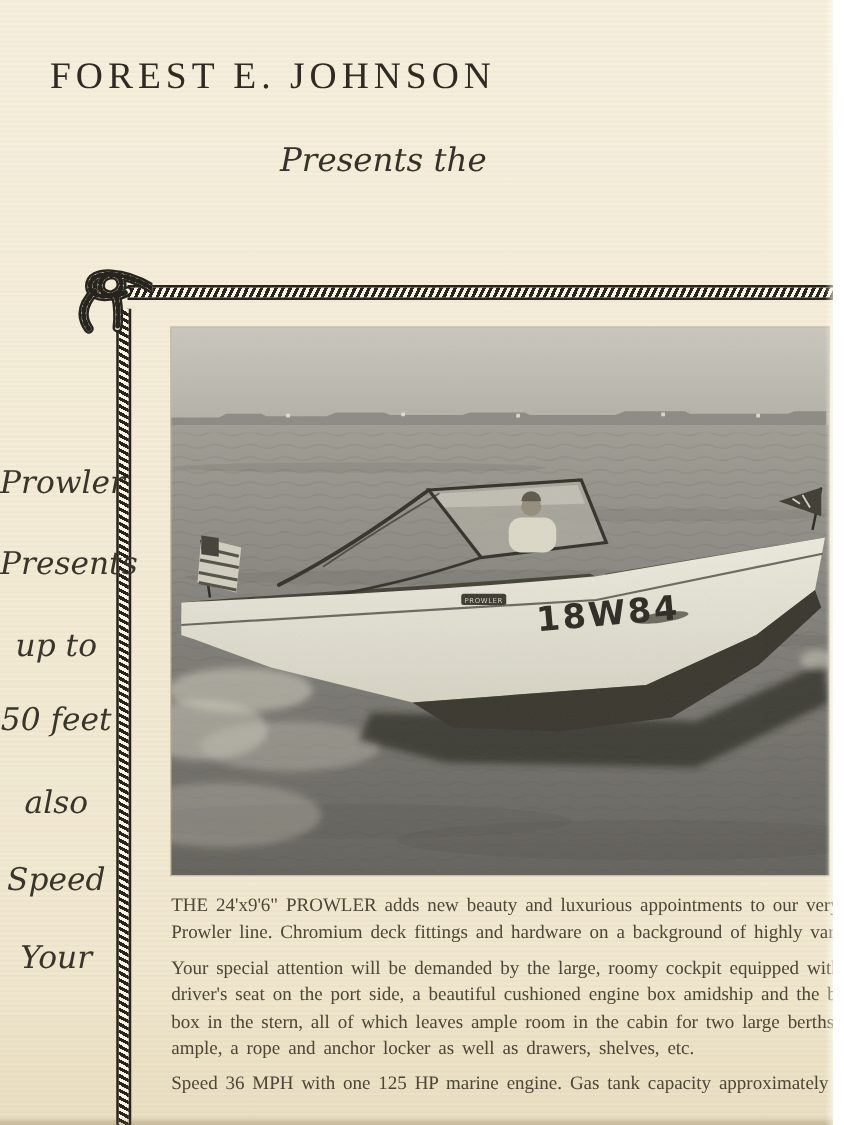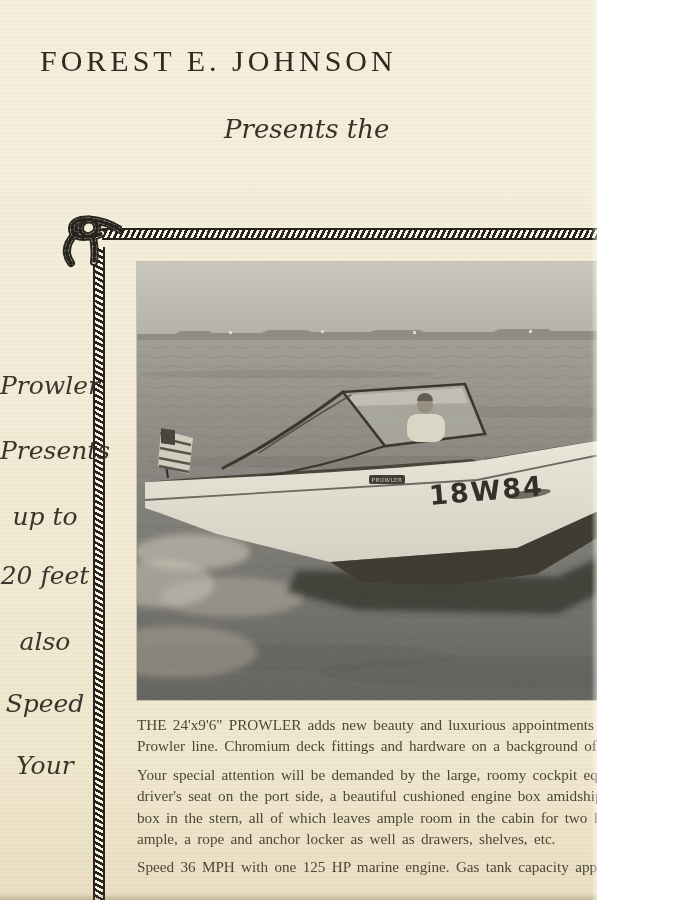--- a/index.html
+++ b/index.html
@@ -1,17 +1,17 @@
 <!DOCTYPE html>
 <html><head>
 <meta charset="utf-8">
 <style>
   html,body{margin:0;padding:0;}
   #page{
-    position:relative; width:597px; height:900px; overflow:hidden;
+    position:relative; width:666px; height:900px; overflow:hidden;
     background:
       repeating-linear-gradient(0deg, rgba(255,255,255,.045) 0 2px, rgba(120,100,60,.025) 2px 4px),
       linear-gradient(180deg,#f5efdc 0%, #f3ebd6 45%, #efe6cd 85%, #e9dec2 100%);
     font-family:"Liberation Serif", serif; color:#2e2a22;
   }
   
   .publisher{
     position:absolute; left:40px; top:44px;
     font-size:30px; letter-spacing:4px; color:#2f2b23; white-space:nowrap;
   }
@@ -94,21 +94,21 @@
         <path d="M14,31 C4,41 2,51 9,61"></path>
         <path d="M31,35 C33,45 33,52 32,60"></path>
       </g>
     </g>
   </svg>
 
   <div>
     <div class="side-word" style="top:371px">Prowler</div>
     <div class="side-word" style="top:436px">Presents</div>
     <div class="side-word" style="top:502px">up to</div>
-    <div class="side-word" style="top:561px">20 feet</div>
+    <div class="side-word" style="top:561px">50 feet</div>
     <div class="side-word" style="top:627px">also</div>
     <div class="side-word" style="top:689px">Speed</div>
     <div class="side-word" style="top:751px">Your</div>
   </div>
 
   <div class="photo">
     <svg width="526" height="438" viewBox="0 0 526 438">
       <defs>
         <linearGradient id="skyG" x1="0" y1="0" x2="0" y2="1">
           <stop offset="0" stop-color="#cbc9bf"></stop>

